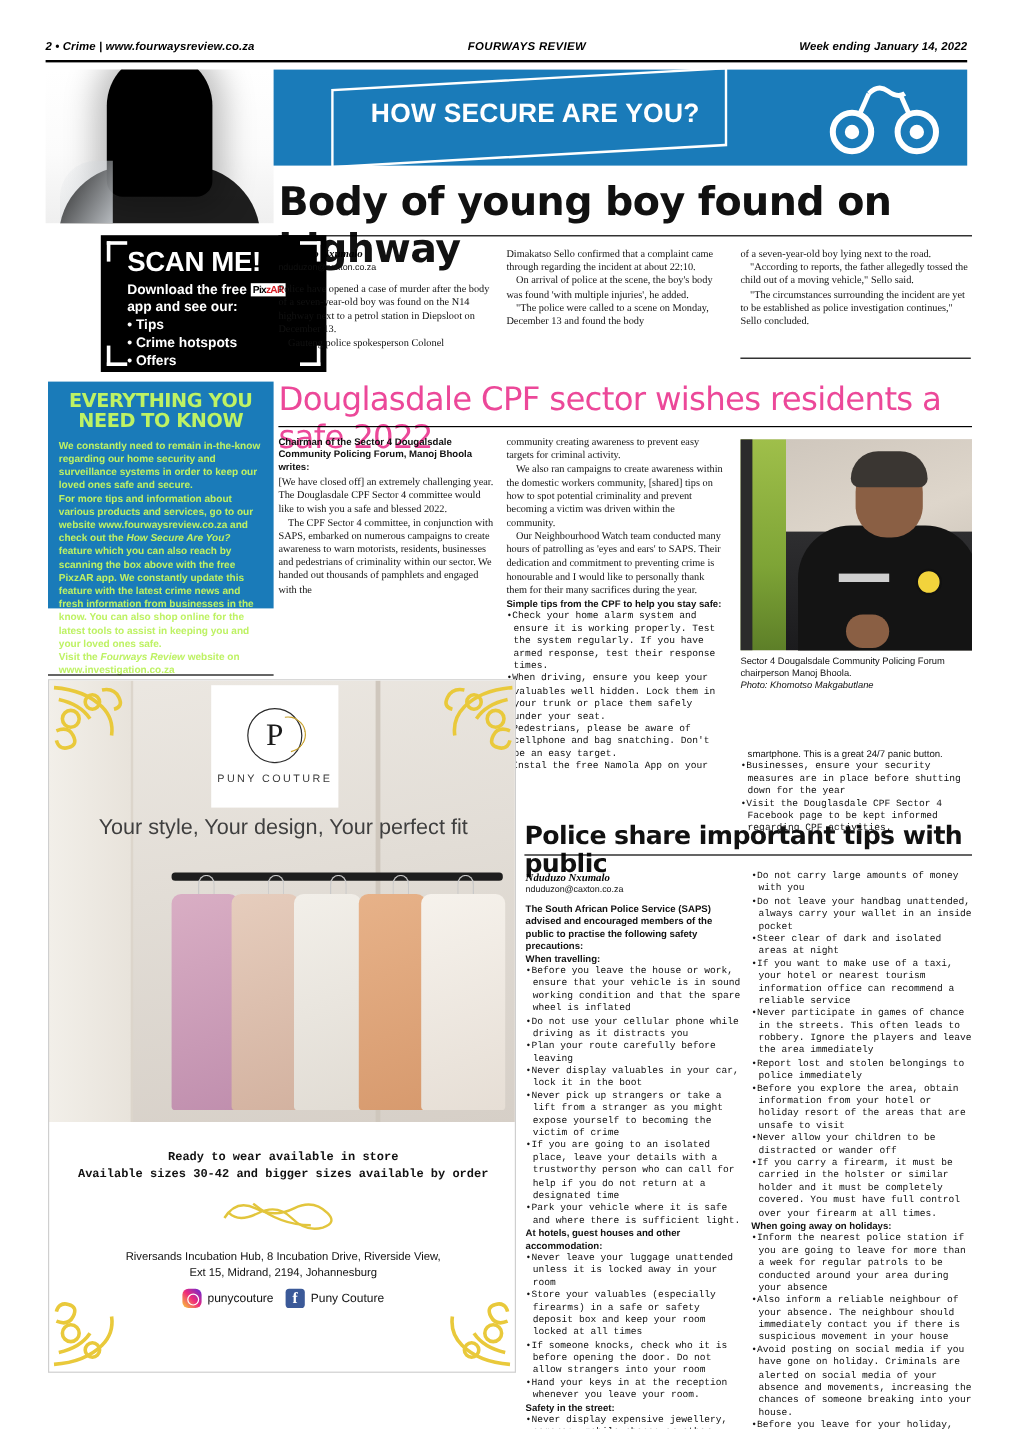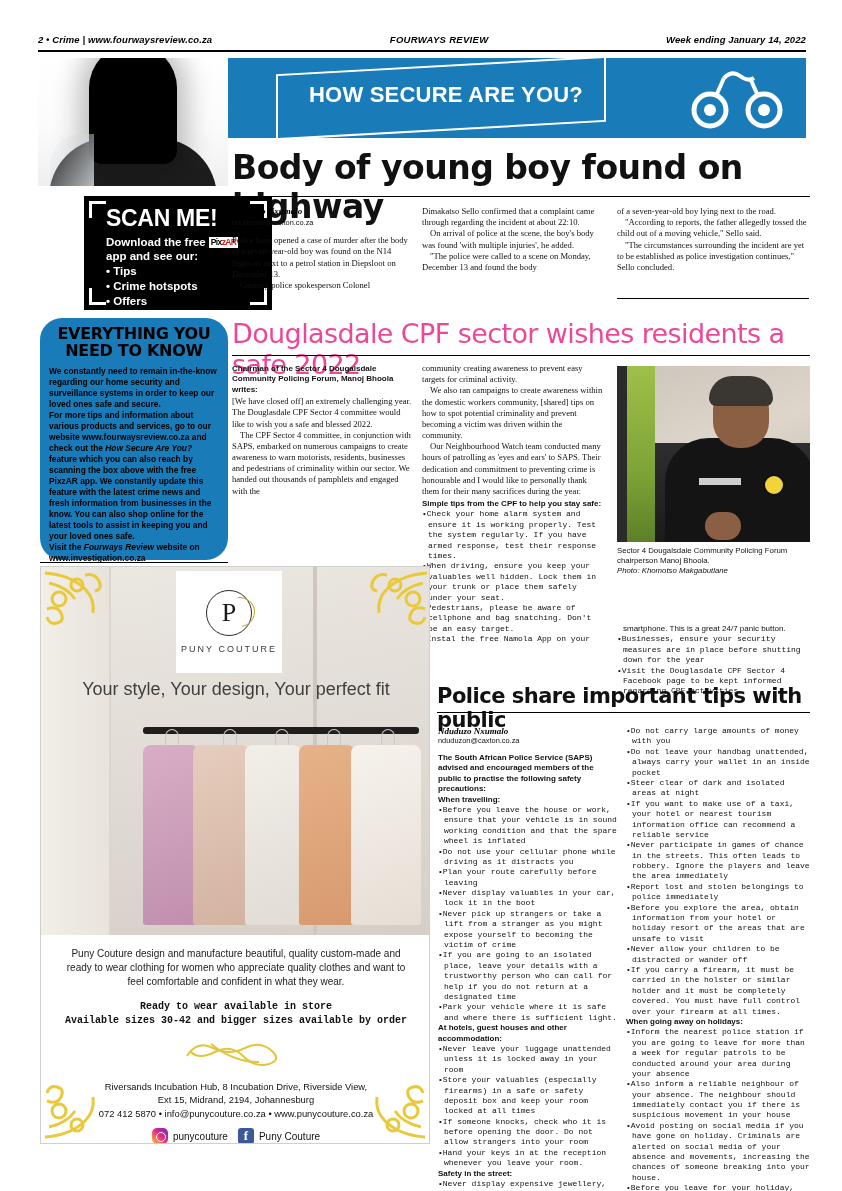--- a/index.html
+++ b/index.html
@@ -87,22 +87,22 @@
     display:inline-block; background:#fff; color:#000; font-size:8.5px; font-weight:bold;
     padding:0 2px; margin-left:3px; letter-spacing:-.6px; vertical-align:1px;
   }
   .pixzar .ar { color:#d81f26; }
   .scanme ul { list-style:none; margin-left:12px; }
   .scanme li { font-size:11.5px; font-weight:bold; line-height:1.32; }
   .scanme li::before { content:"\2022  "; }
 
   
   .eytk {
-    position:absolute; left:40px; top:318px; width:188px; height:242px;
-    background:#1a7bb9; color:#000000; padding:8px 9px 6px 9px;border-radius:22px;
+    position:absolute; left:40px; top:318px; width:188px; height:189px;
+    background:#1a7bb9; color:#bef264; padding:8px 9px 6px 9px;
   }
   .eytk h3 {
     font-size:16px; font-weight:bold; text-align:center; line-height:1.05;
     font-family:"DejaVu Sans", sans-serif; letter-spacing:-.3px; margin-bottom:6px;
   }
   .eytk p { font-size:8.4px; font-weight:bold; line-height:1.31; }
   .eytk i { font-style:italic; }
   .rule-eytk { position:absolute; left:40px; top:562px; width:188px; height:1px; background:#000; }
 
   
@@ -396,35 +396,33 @@
         <span class="hook" style="left:282px;"></span>
         <div class="shirt" style="left:44px;  background:linear-gradient(160deg,#d9aec4,#c08fae);"></div>
         <div class="shirt" style="left:94px;  background:linear-gradient(160deg,#e6cdbd,#d3b2a0);"></div>
         <div class="shirt" style="left:146px; background:linear-gradient(160deg,#f2efe9,#e1dcd4);"></div>
         <div class="shirt" style="left:200px; background:linear-gradient(160deg,#e7b289,#d79a6e);"></div>
         <div class="shirt" style="left:252px; width:70px; background:linear-gradient(160deg,#f6f2ec,#e6ded5);"></div>
       </div>
     </div>
 
     <div class="ad-body">
-      <div class="ad-desc">Puny Couture design and manufacture beautiful, quality custom-made and ready to wear clothing for women who appreciate quality clothes and want to feel comfortable and confident in what they wear.</div>
       <div class="ad-ready">
         <div>Ready to wear available in store</div>
         <div>Available sizes 30-42 and bigger sizes available by order</div>
       </div>
       <svg class="ad-swirl" viewBox="0 0 110 34">
         <g fill="none" stroke="currentColor" stroke-width="2">
           <path d="M6 20 q10 -16 26 -8 q16 8 32 0 q16 -8 28 4 q8 8 -4 12 q-14 4 -26 -8 q-12 -12 -28 -4 q-16 8 -24 0"></path>
           <path d="M30 8 q22 18 48 18"></path>
         </g>
       </svg>
       <div class="ad-addr">
         <div>Riversands Incubation Hub, 8 Incubation Drive, Riverside View,</div>
         <div>Ext 15, Midrand, 2194, Johannesburg</div>
-        <div>072 412 5870 • info@punycouture.co.za • www.punycouture.co.za</div>
       </div>
       <div class="ad-social">
         <div class="item">
           <span class="ig"></span>
           <span>punycouture</span>
         </div>
         <div class="item">
           <span class="fb">f</span>
           <span>Puny Couture</span>
         </div>

